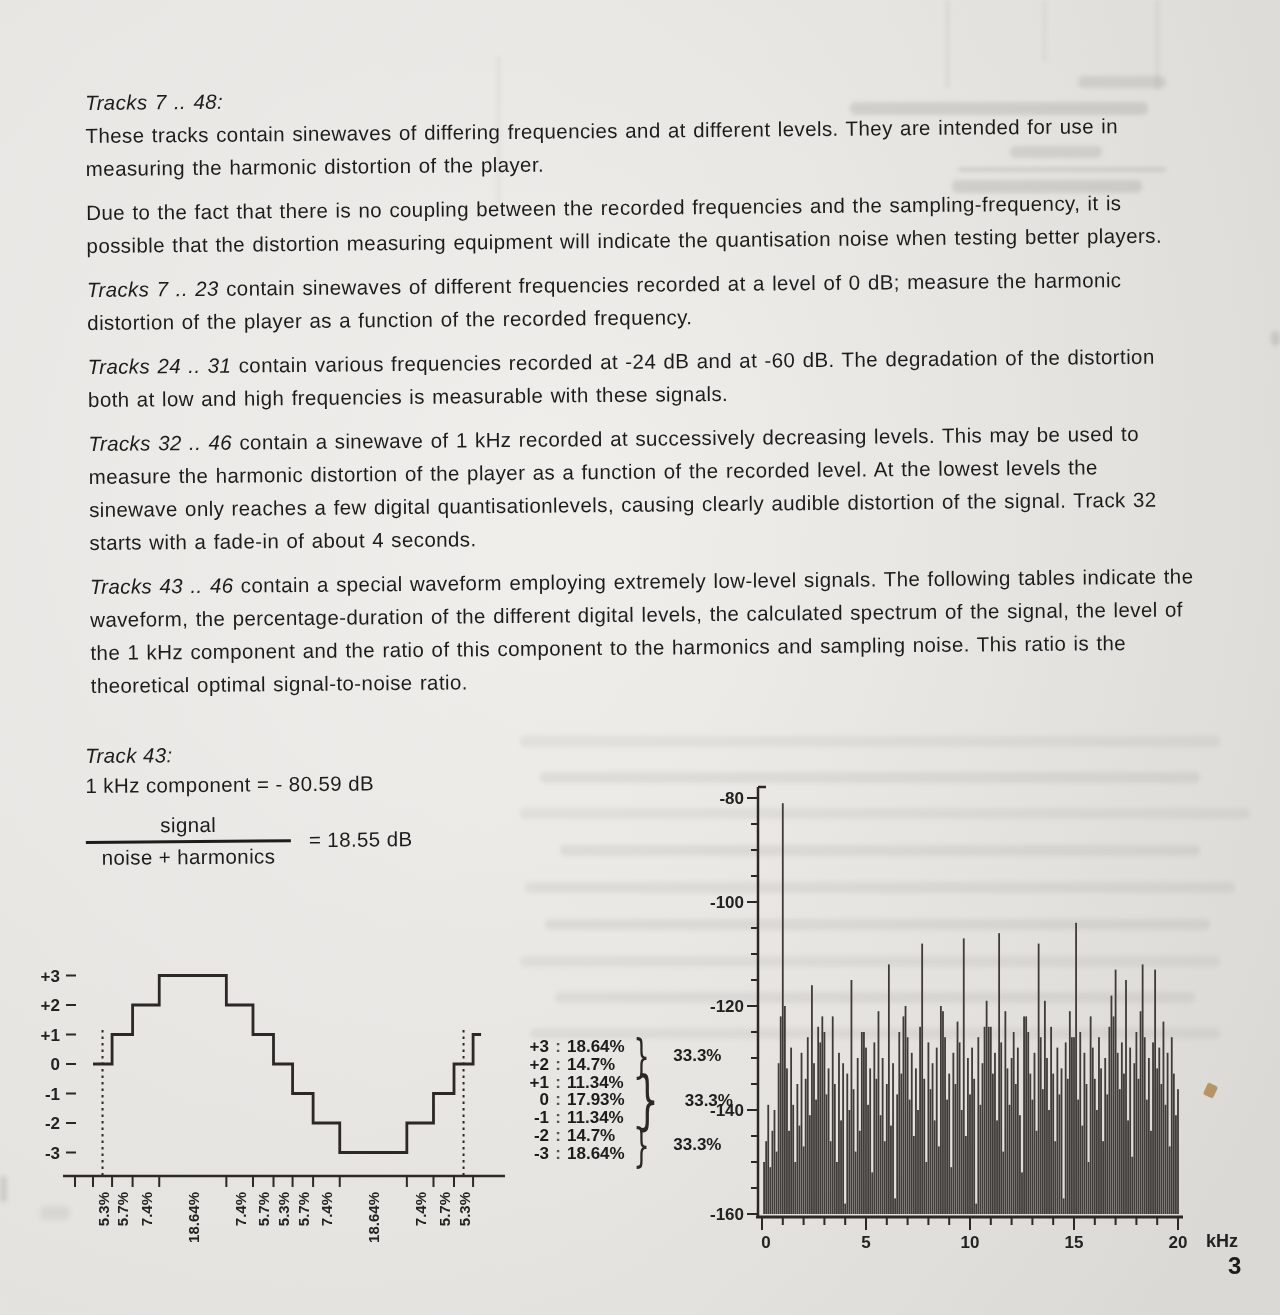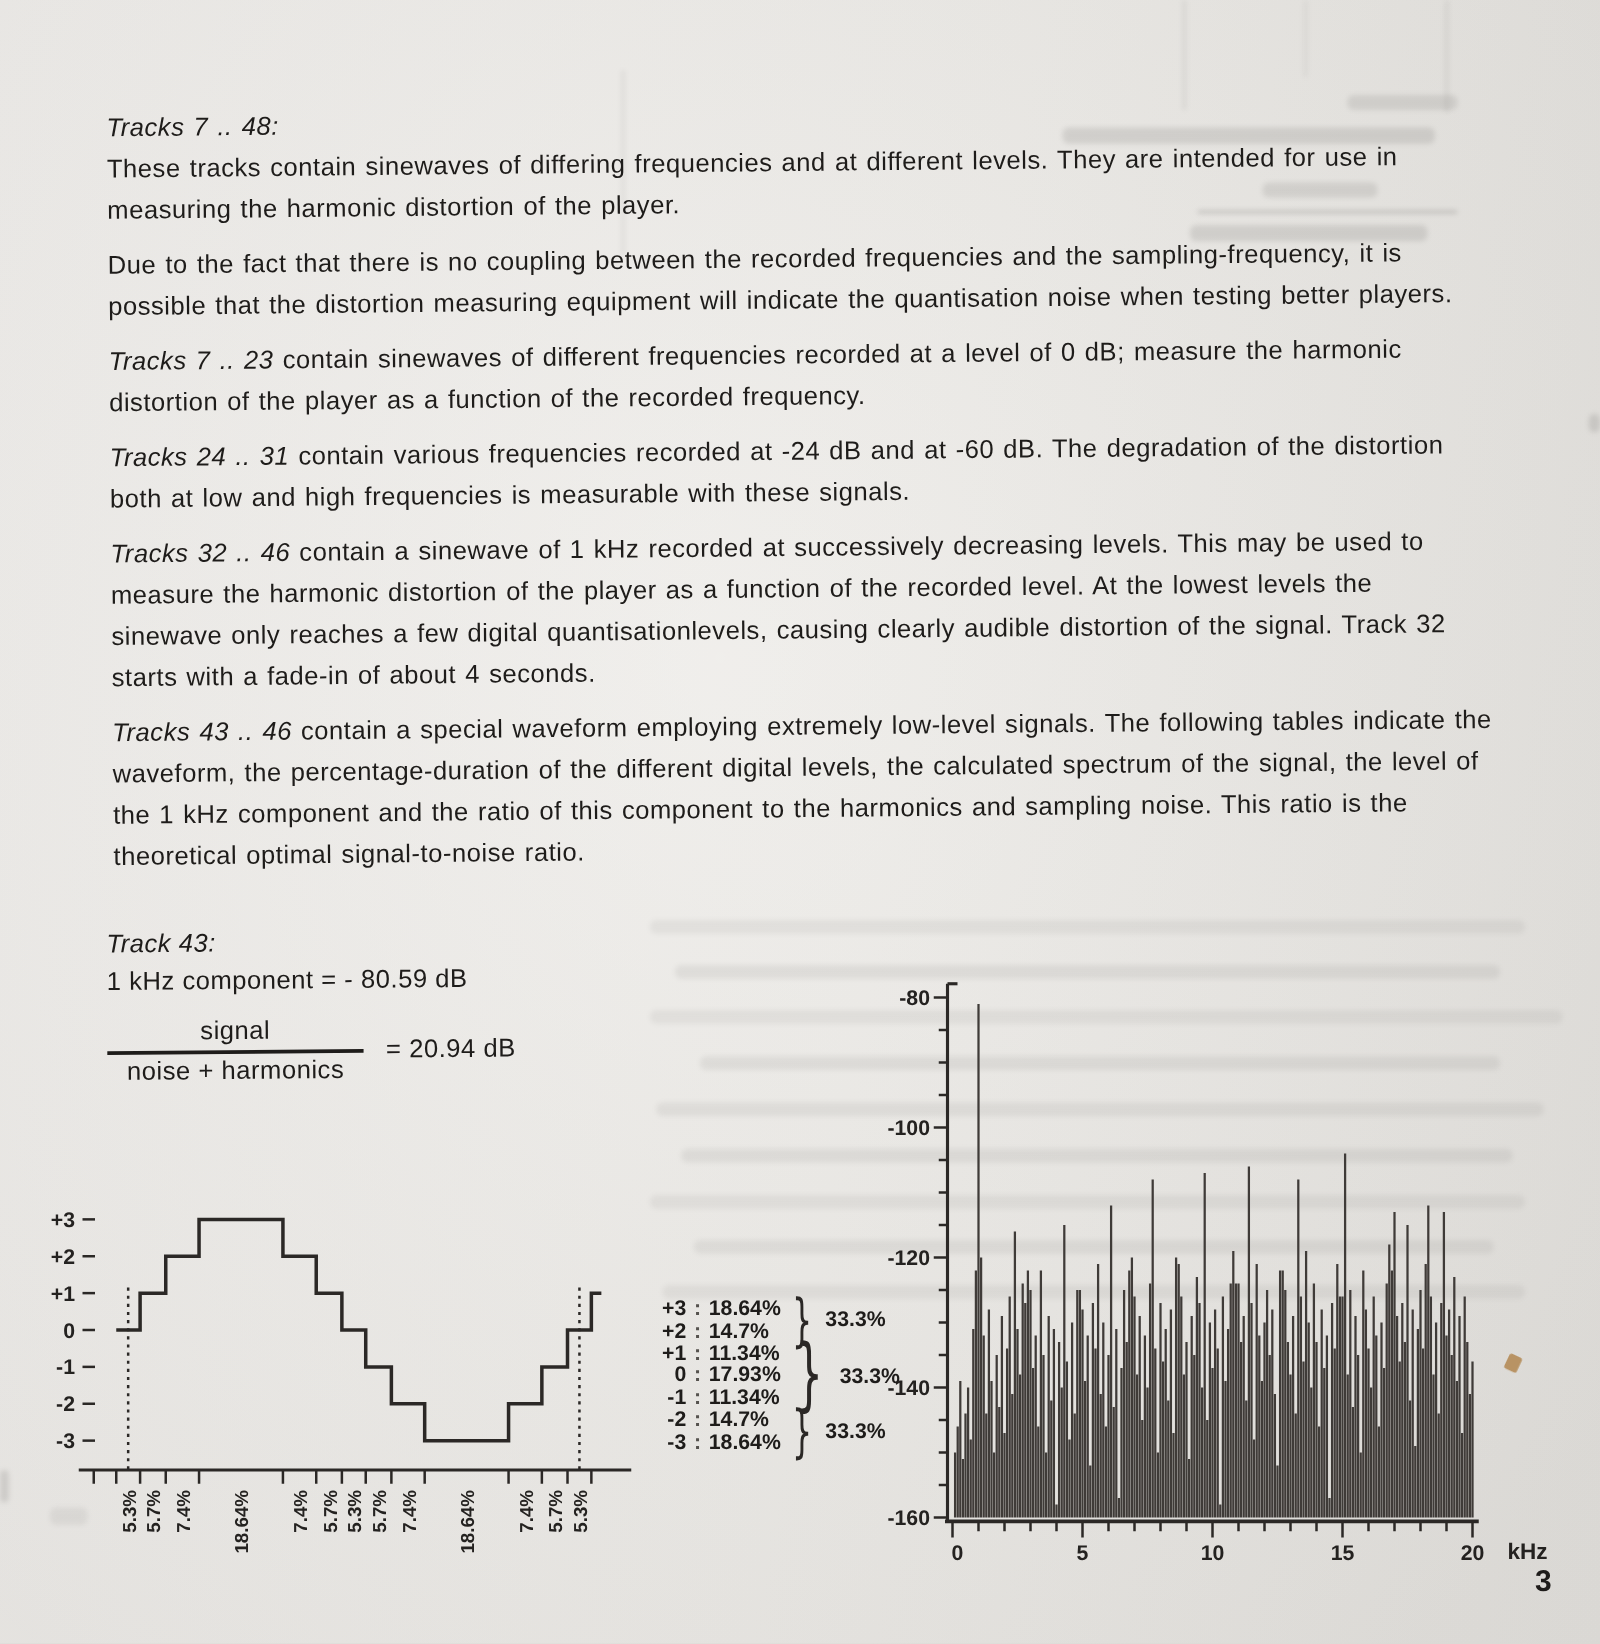--- a/index.html
+++ b/index.html
@@ -30,21 +30,21 @@
   .lt-level{width:34px;text-align:right;}
   .lt-colon{width:18px;text-align:center;color:#55524e;}
   .brace-group{position:absolute;left:112px;display:flex;align-items:center;}
   .bg1{top:0;height:36px;}
   .bg2{top:36px;height:53px;}
   .bg3{top:89px;height:36px;}
   .brace{font-family:"DejaVu Sans",sans-serif;font-weight:400;display:inline-block;
         transform:scaleX(.55);transform-origin:center;color:#2b2826;}
   .bg1 .brace,.bg3 .brace{font-size:46px;line-height:36px;}
   .bg2 .brace{font-size:64px;line-height:53px;}
-  .brace-total{margin-left:4px;}
+  .brace-total{margin-left:17px;}
   
   #charts{position:absolute;left:0;top:0;width:1280px;height:1315px;z-index:2;}
   .ax{stroke:#2b2826;fill:none;}
   .wf-ylabel{font:bold 17px "Liberation Sans",sans-serif;fill:#242220;}
   .wf-xlabel{font:bold 15px "Liberation Sans",sans-serif;fill:#242220;}
   .sp-label{font:bold 17px "Liberation Sans",sans-serif;fill:#242220;}
   .sp-unit{font:bold 18px "Liberation Sans",sans-serif;fill:#242220;}
   
   .pagenum{position:absolute;left:1228px;top:1252px;font-size:24px;font-weight:bold;z-index:3;}
   #ghosts{position:absolute;inset:0;z-index:1;pointer-events:none;}
@@ -92,21 +92,21 @@
 
   <div class="track43">
     <div class="t43-title">Track 43:</div>
     <div class="t43-comp">1 kHz component = - 80.59 dB</div>
     <div class="t43-frac">
       <div class="frac">
         <div class="num">signal</div>
         <div class="bar"></div>
         <div class="den">noise + harmonics</div>
       </div>
-      <div class="res">= 20.94 dB</div>
+      <div class="res">= 18.55 dB</div>
     </div>
   </div>
 
   <div class="leveltable">
     <div class="lt-row">
         <span class="lt-level">+3</span>
         <span class="lt-colon">:</span>
         <span class="lt-value">18.64%</span>
       </div>
     <div class="lt-row">

